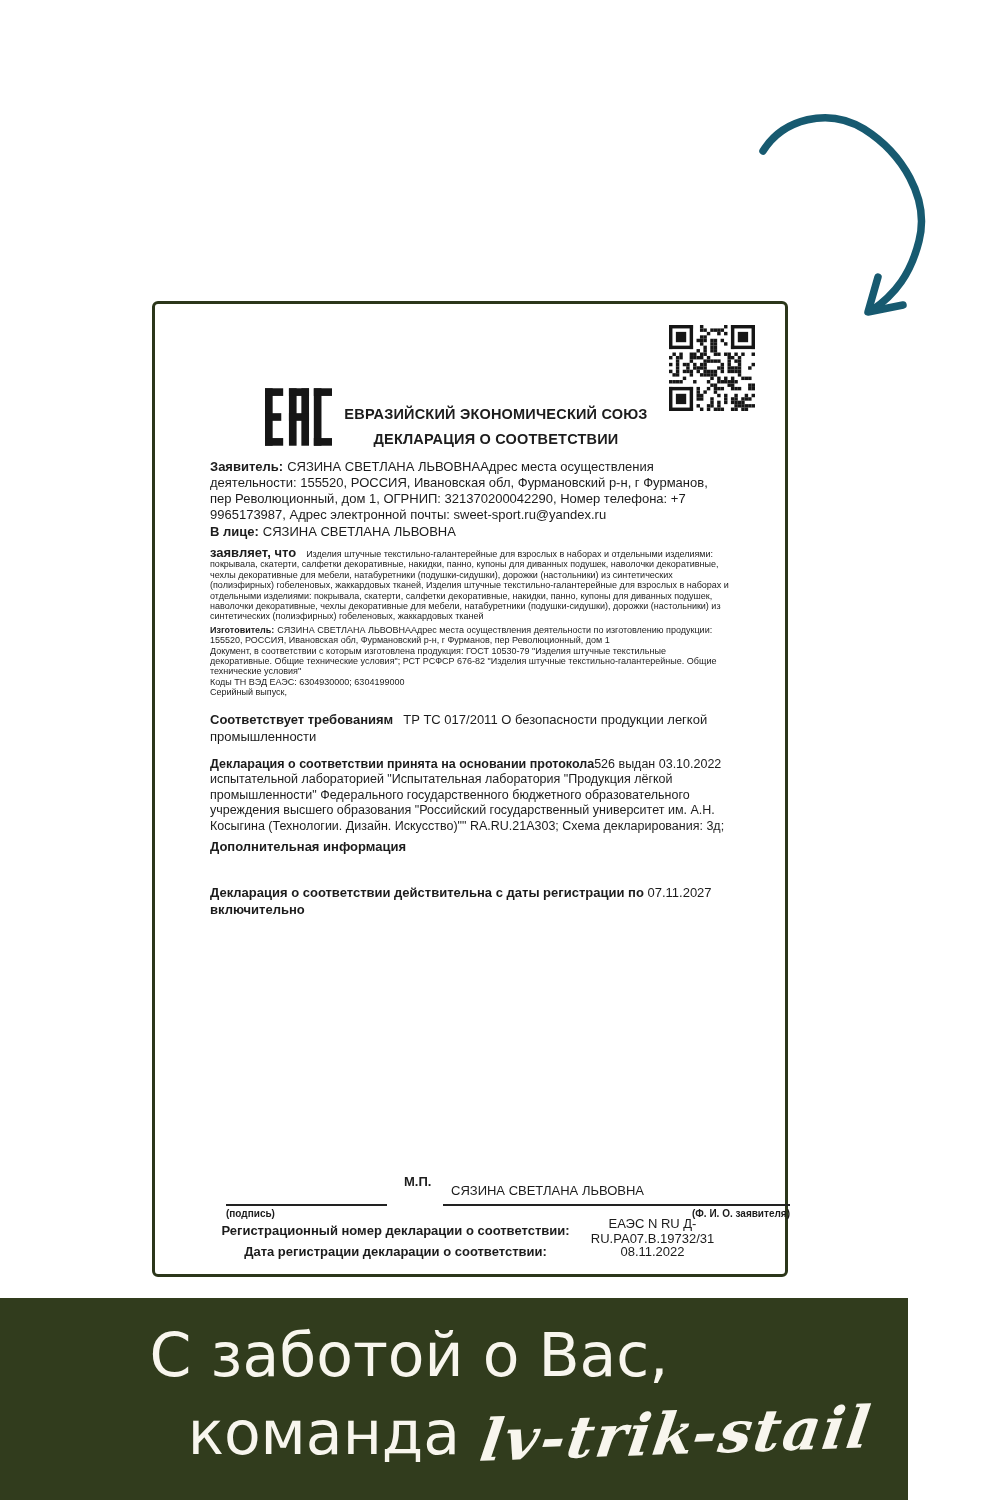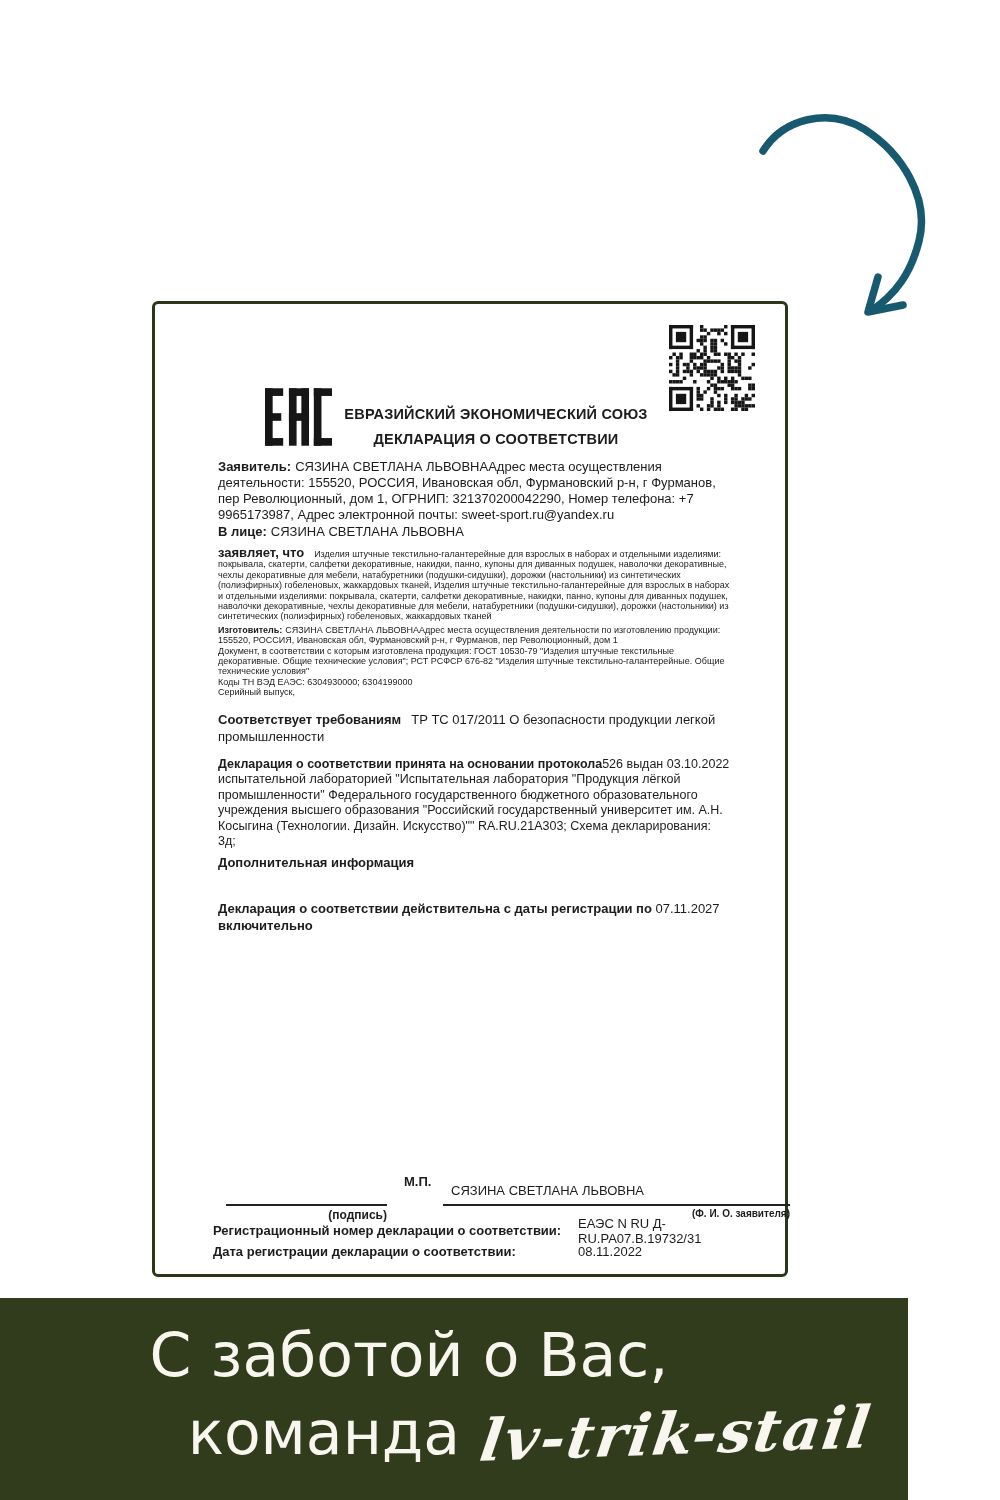--- a/index.html
+++ b/index.html
@@ -38,21 +38,21 @@
     position:absolute;left:152px;top:301px;width:636px;height:976px;
     background:#ffffff;border:3px solid var(--certificate-border);border-radius:6px;
   }
   .eac-logo{position:absolute;left:110px;top:83px;width:67px;height:60px;}
   .qr{position:absolute;right:30px;top:21px;width:86px;height:86px;}
   .qr svg{width:100%;height:100%;display:block;fill:#161616;}
   .cert-header{position:absolute;top:102px;left:0;right:0;text-align:center;padding-left:52px;}
   .cert-header .h1{font-size:14.5px;font-weight:700;letter-spacing:.2px;}
   .cert-header .h2{font-size:14.5px;font-weight:700;letter-spacing:.2px;margin-top:9px;}
 
-  .cert-body{position:absolute;top:155px;left:0;right:0;padding:0 55px;margin-left:8px;}
+  .cert-body{position:absolute;top:155px;left:0;right:0;padding:0 55px;}
   .para{font-size:13px;line-height:16px;}
   .para .lbl{font-weight:700;margin-right:4px;}
   .p-inperson{margin-top:1px;}
   .p-declares{margin-top:8px;font-size:9px;line-height:10.4px;}
   .p-declares .lbl{font-size:13px;margin-right:10px;}
   .tiny{font-size:9px;line-height:10.4px;}
   .tiny .lbl{font-weight:700;margin-right:3px;}
   .p-manufacturer{margin-top:3px;}
   .p-complies{margin-top:13px;line-height:17px;}
   .p-complies .lbl{margin-right:10px;}
@@ -60,24 +60,24 @@
   .p-additional{margin-top:5px;font-weight:700;}
   .p-valid{margin-top:29px;line-height:17px;font-weight:700;}
   .p-valid .val{font-weight:400;}
 
   
   .sig-block{position:absolute;left:58px;right:58px;bottom:14px;height:106px;font-size:13px;}
   .sig-mp{position:absolute;left:191px;top:20px;font-weight:700;}
   .sig-name{position:absolute;left:238px;top:29px;}
   .sig-line-left{position:absolute;left:13px;top:50px;width:161px;border-bottom:2px solid #222;}
   .sig-line-right{position:absolute;left:230px;top:50px;width:347px;border-bottom:2px solid #222;}
-  .sig-cap-left{position:absolute;left:13px;top:54px;width:161px;text-align:right;font-size:12px;font-weight:700;}
+  .sig-cap-left{position:absolute;left:13px;top:54px;width:161px;text-align:left;font-size:10px;font-weight:700;}
   .sig-cap-right{position:absolute;left:230px;top:54px;width:347px;text-align:right;font-size:10px;font-weight:700;}
   .reg-rows{position:absolute;left:0;right:0;top:66px;}
-  .reg-row{display:flex;height:21px;align-items:center;}
+  .reg-row{display:flex;height:21px;align-items:center;text-align:center;}
   .reg-row .rlabel{width:365px;font-weight:700;}
   .reg-row .rvalue{flex:1;}
 
   
   .bottom-banner{
     position:absolute;left:0;top:1298px;width:908px;height:202px;
     background:var(--footer-green);color:var(--banner-text);
     font-family:"DejaVu Sans", sans-serif;text-align:center;
     padding-top:18px;font-size:60px;line-height:78px;
   }

